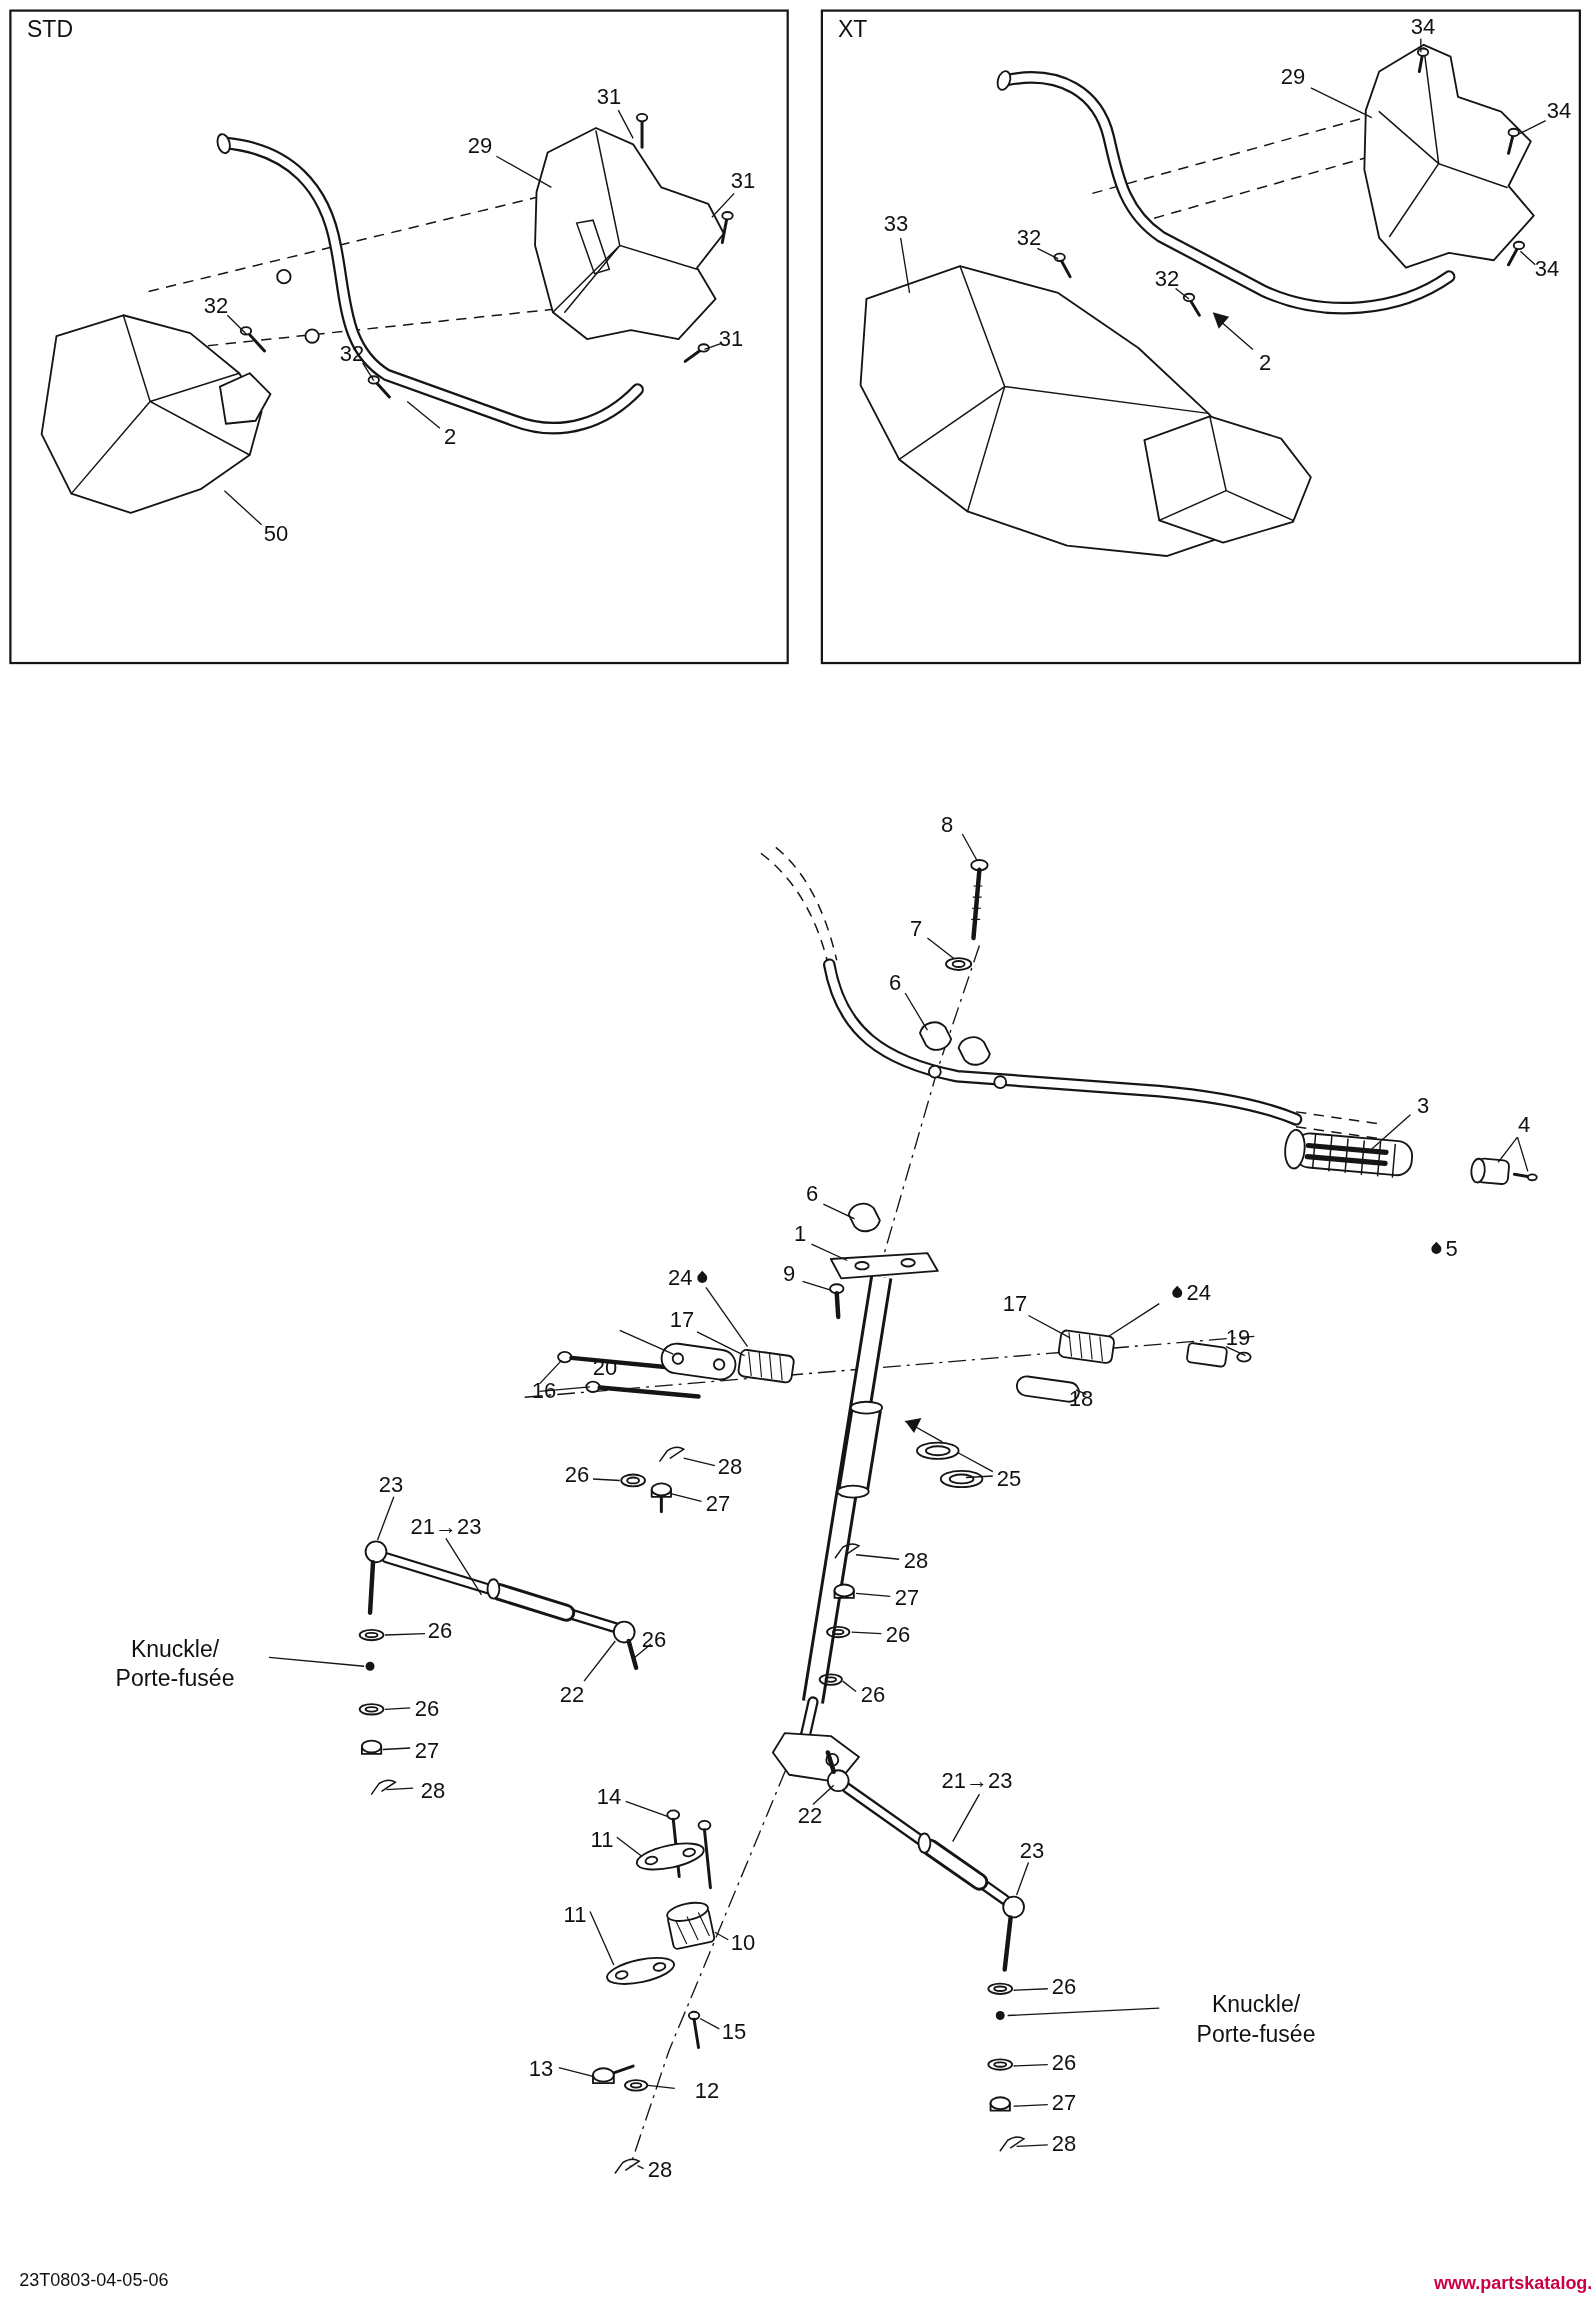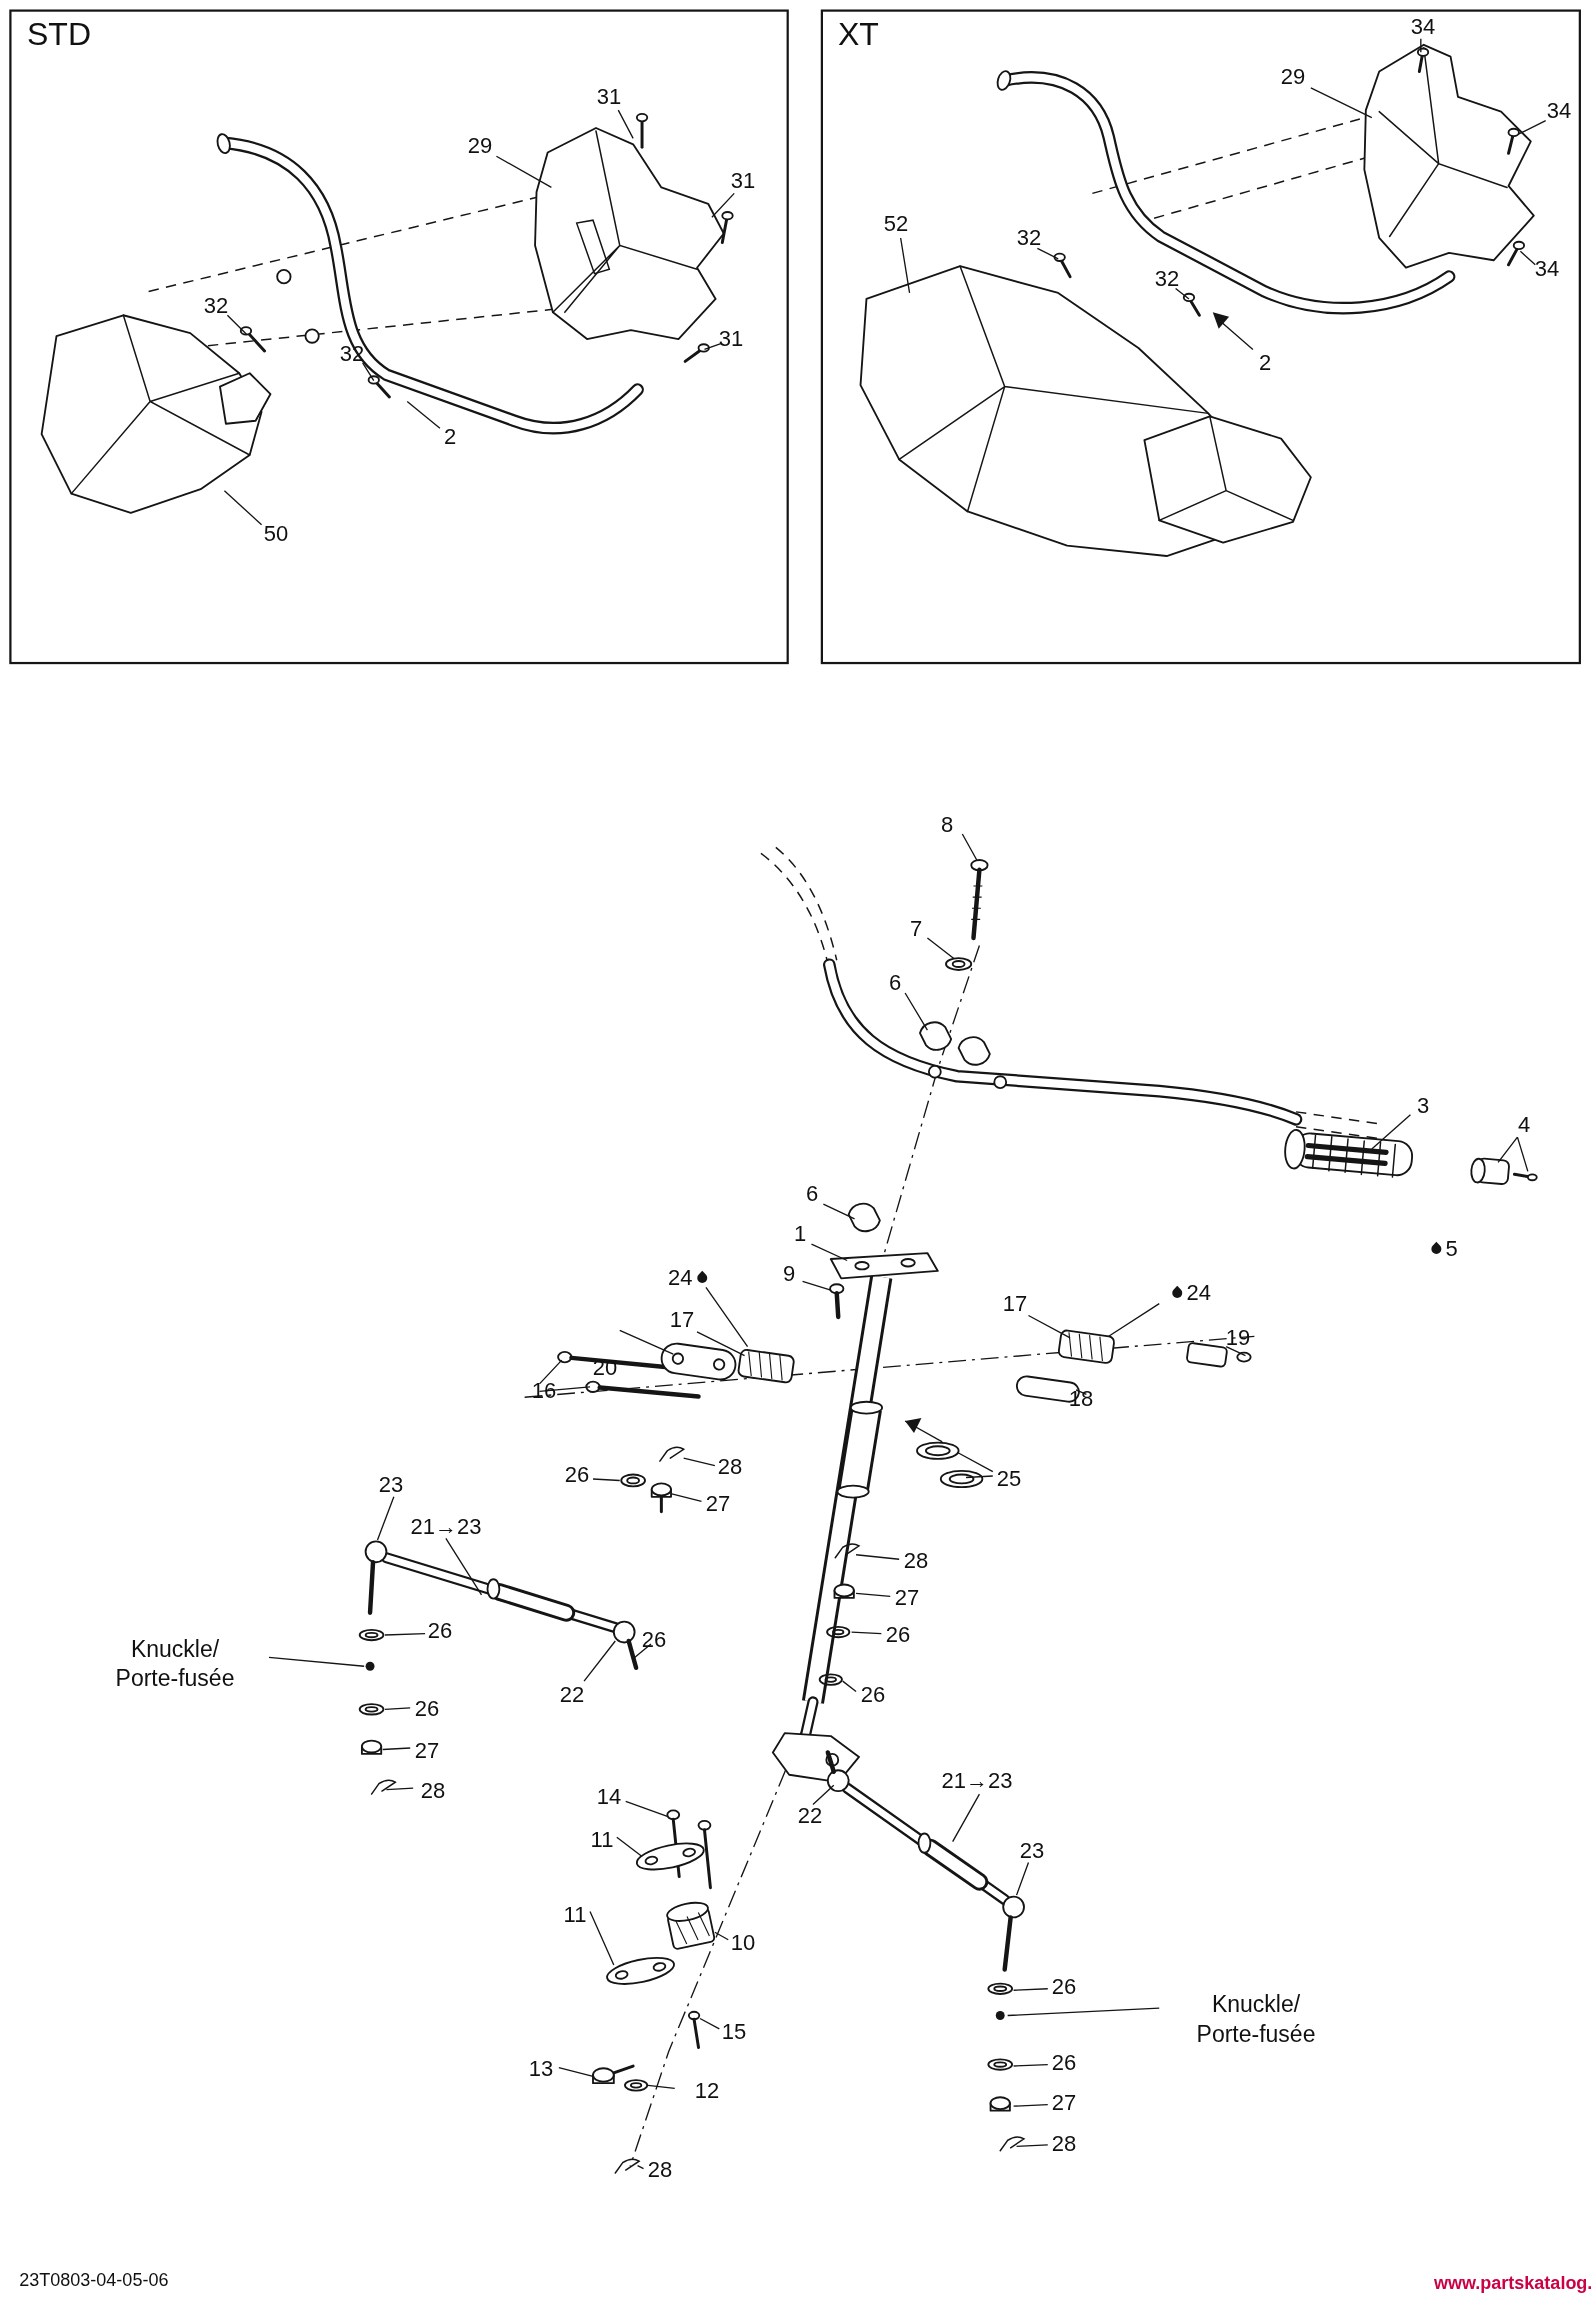--- a/index.html
+++ b/index.html
@@ -20,21 +20,21 @@
   .tube-o2{stroke:#151515;stroke-width:30;fill:none;}
   .tube-i2{stroke:#ffffff;stroke-width:22;fill:none;}
   .tube-o2s{stroke:#151515;stroke-width:42;fill:none;}
   .tube-i2s{stroke:#ffffff;stroke-width:34;fill:none;}
   .tube-o3{stroke:#151515;stroke-width:15;fill:none;stroke-linecap:round;}
   .tube-i3{stroke:#ffffff;stroke-width:9;fill:none;stroke-linecap:round;}
   .tube-o4{stroke:#151515;stroke-width:24;fill:none;stroke-linecap:round;}
   .tube-i4{stroke:#ffffff;stroke-width:16;fill:none;stroke-linecap:round;}
   .bolt7{stroke:#151515;stroke-width:6;stroke-linecap:round;}
   .bolt5{stroke:#151515;stroke-width:4;stroke-linecap:round;}
-  .panel-title{position:absolute;font-size:32px;line-height:1;color:#111;}
+  .panel-title{position:absolute;font-size:23px;line-height:1;color:#111;}
   .callout{position:absolute;transform:translate(-50%,-50%);font-size:22px;line-height:1;
            color:#111;white-space:nowrap;display:flex;align-items:center;}
   .callout.knuckle{font-size:23px;}
   .droplet{width:10.4px;height:10.4px;background:#151515;border-radius:0 50% 50% 50%;
            transform:rotate(45deg);display:inline-block;margin:0 4.5px;flex:0 0 auto;}
   .doc-code{position:absolute;left:19.3px;top:2270px;font-size:18px;color:#111;}
   .watermark{position:absolute;left:1434px;top:2273px;font-size:18px;font-weight:700;
              color:#cc0044;text-decoration:none;}
 </style>
 </head>
@@ -339,21 +339,21 @@
       <div class="callout" style="left: 1423px; top: 27px;">
         <span>34</span>
       </div>
       <div class="callout" style="left: 1293px; top: 77px;">
         <span>29</span>
       </div>
       <div class="callout" style="left: 1559px; top: 111px;">
         <span>34</span>
       </div>
       <div class="callout" style="left: 896px; top: 224px;">
-        <span>52</span>
+        <span>33</span>
       </div>
       <div class="callout" style="left: 1029px; top: 238px;">
         <span>32</span>
       </div>
       <div class="callout" style="left: 1167px; top: 279px;">
         <span>32</span>
       </div>
       <div class="callout" style="left: 1547px; top: 269px;">
         <span>34</span>
       </div>

